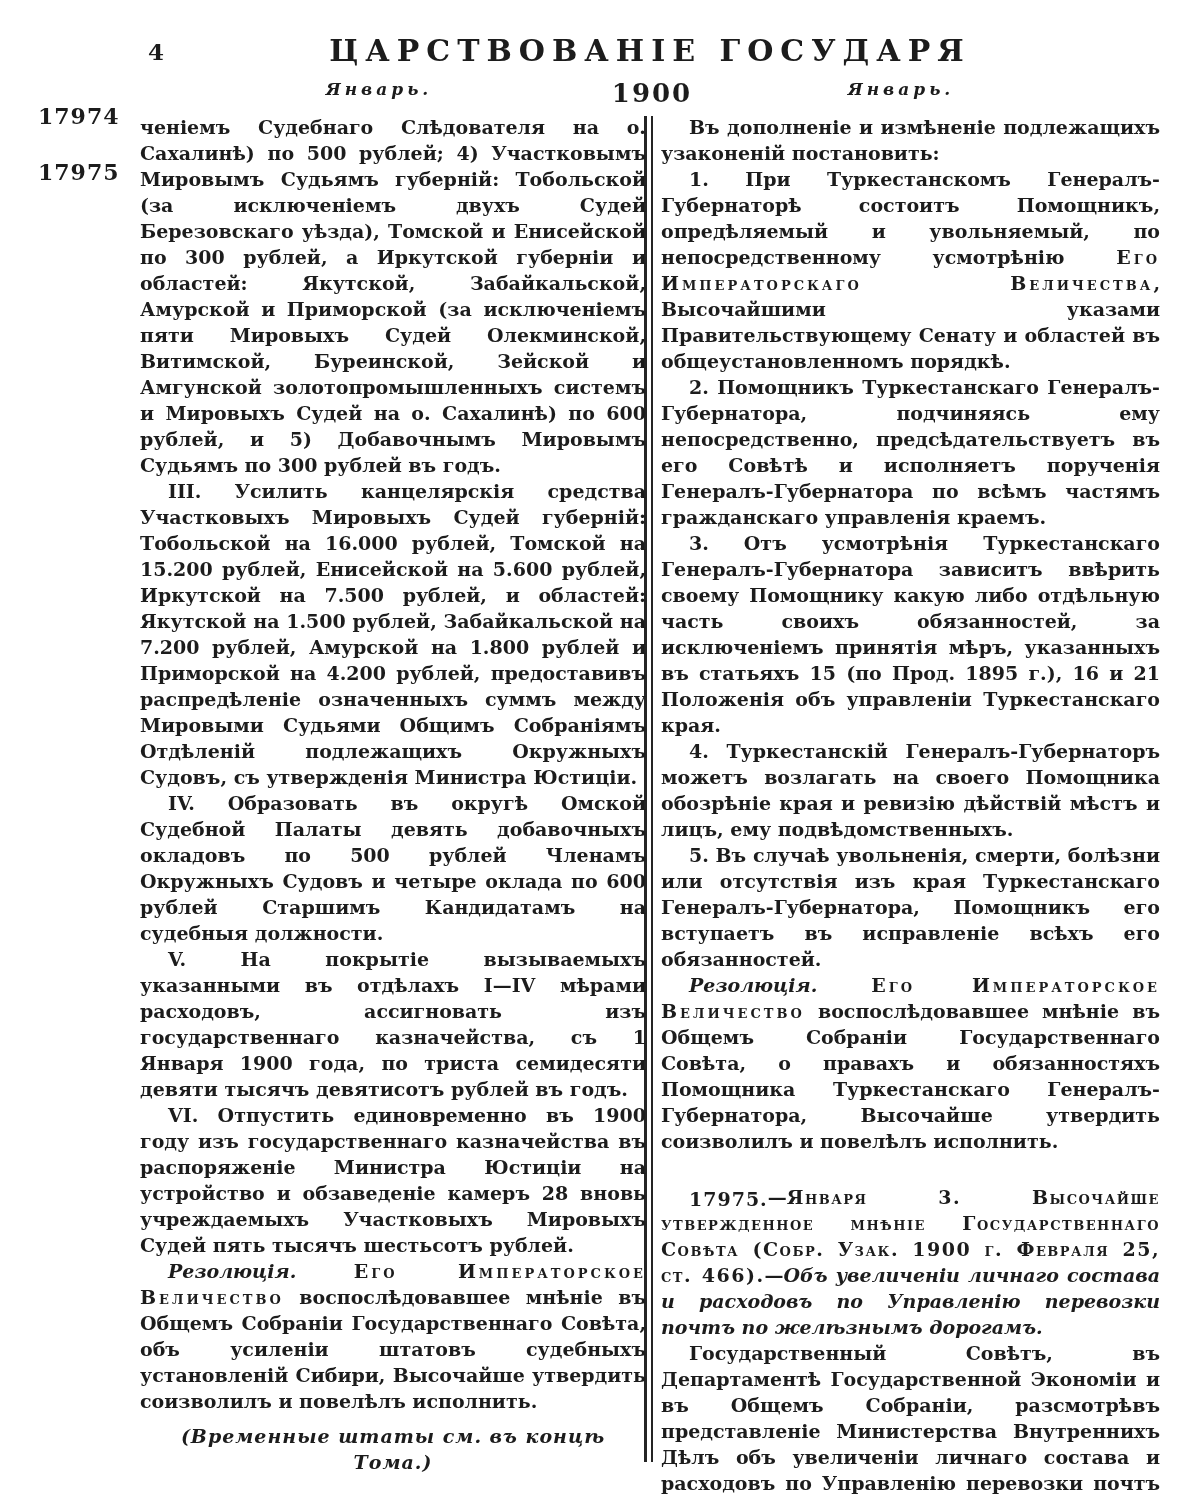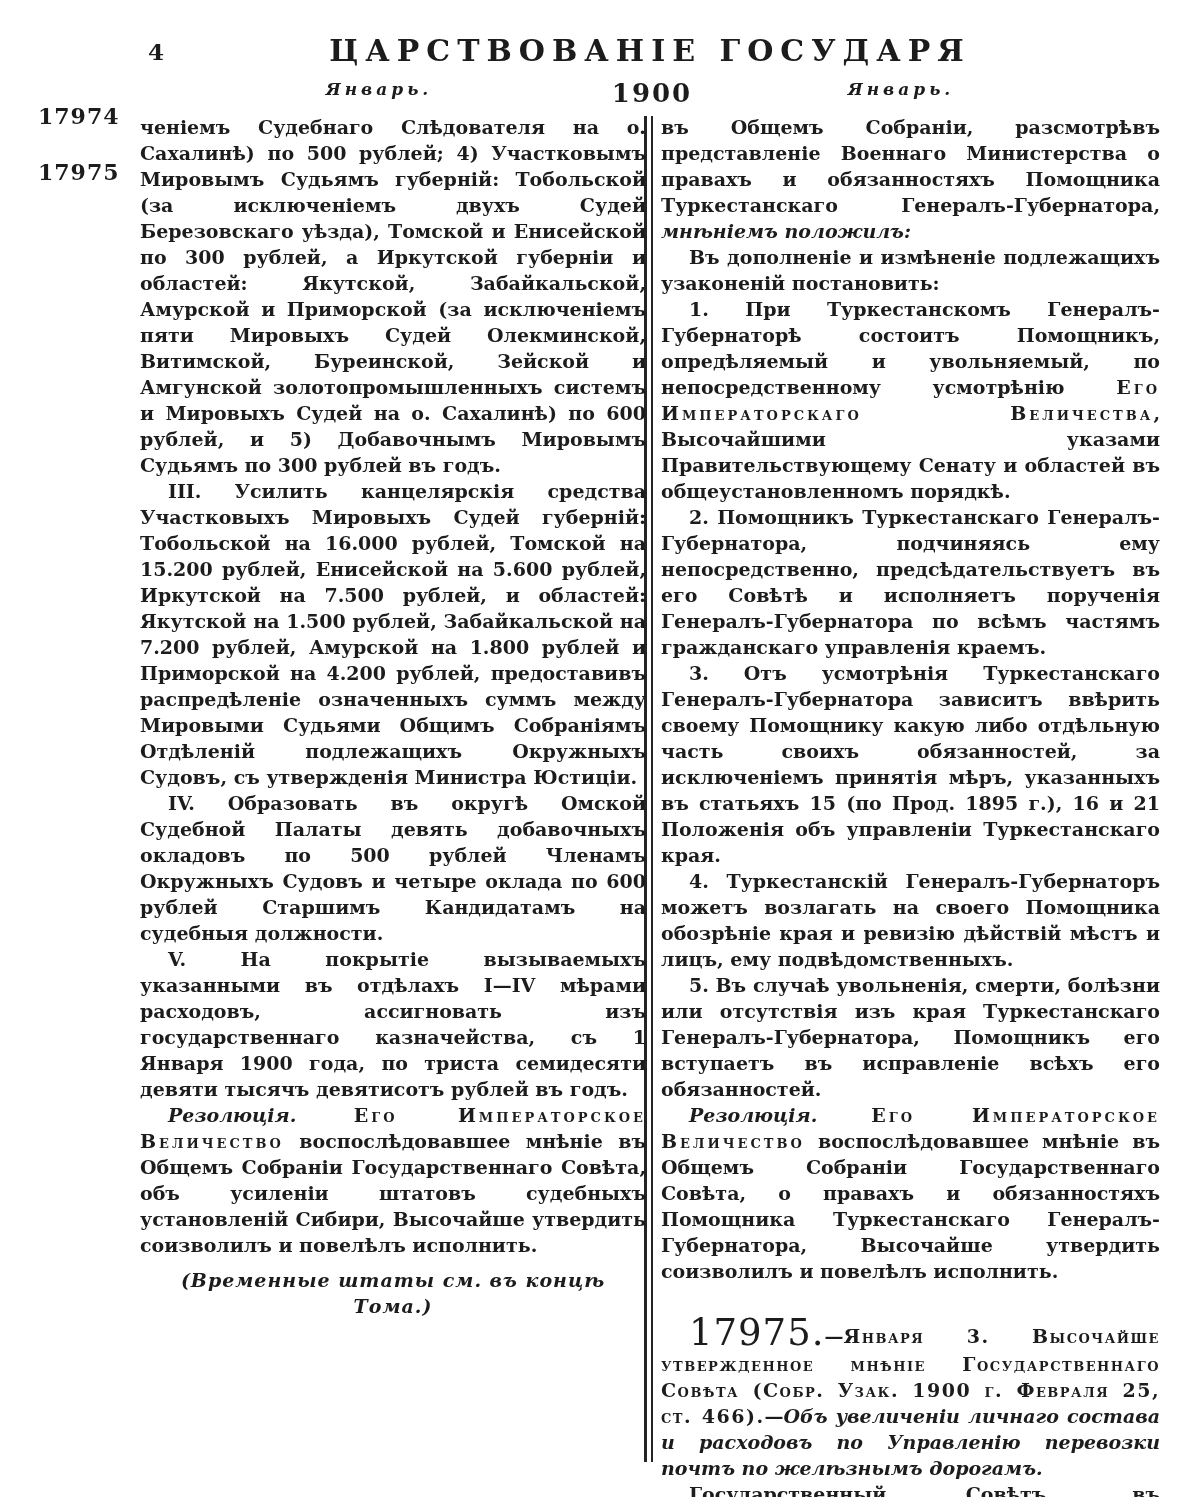--- a/index.html
+++ b/index.html
@@ -69,21 +69,21 @@
     text-align: center; text-indent: 0;
     font-style: italic;
     margin-top: 9px; margin-bottom: 2px;
     letter-spacing: 1px;
   }
   .seg-normal { }
   .seg-italic { font-style: italic; }
   .seg-caps   { font-variant: small-caps; letter-spacing: 3px; }
   .seg-sc     { font-variant: small-caps; letter-spacing: 1.5px; }
   .seg-number {
-    font-size: 37px; font-weight: normal; letter-spacing: 1px;
+    font-size: 19px; font-weight: bold; letter-spacing: 1px;
     line-height: 1; vertical-align: -2px;
   }
 </style>
 </head>
 <body>
 
 <div class="page">
 
   <div class="page-number">4</div>
   <div class="running-title">ЦАРСТВОВАНІЕ ГОСУДАРЯ</div>
@@ -95,25 +95,25 @@
   <div class="margin-num first">17974</div>
   <div class="margin-num second">17975</div>
 
   <div class="divider"></div>
 
   <div class="col left">
       <p class="blk"><span class="seg-normal">ченіемъ Судебнаго Слѣдователя на о. Сахалинѣ) по 500 рублей; 4) Участковымъ Мировымъ Судьямъ губерній: Тобольской (за исключеніемъ двухъ Судей Березовскаго уѣзда), Томской и Енисейской по 300 рублей, а Иркутской губерніи и областей: Якутской, Забайкальской, Амурской и Приморской (за исключеніемъ пяти Мировыхъ Судей Олекминской, Витимской, Буреинской, Зейской и Амгунской золотопромышленныхъ системъ и Мировыхъ Судей на о. Сахалинѣ) по 600 рублей, и 5) Добавочнымъ Мировымъ Судьямъ по 300 рублей въ годъ.</span></p>
       <p class="blk indent"><span class="seg-normal">III. Усилить канцелярскія средства Участковыхъ Мировыхъ Судей губерній: Тобольской на 16.000 рублей, Томской на 15.200 рублей, Енисейской на 5.600 рублей, Иркутской на 7.500 рублей, и областей: Якутской на 1.500 рублей, Забайкальской на 7.200 рублей, Амурской на 1.800 рублей и Приморской на 4.200 рублей, предоставивъ распредѣленіе означенныхъ суммъ между Мировыми Судьями Общимъ Собраніямъ Отдѣленій подлежащихъ Окружныхъ Судовъ, съ утвержденія Министра Юстиціи.</span></p>
       <p class="blk indent"><span class="seg-normal">IV. Образовать въ округѣ Омской Судебной Палаты девять добавочныхъ окладовъ по 500 рублей Членамъ Окружныхъ Судовъ и четыре оклада по 600 рублей Старшимъ Кандидатамъ на судебныя должности.</span></p>
       <p class="blk indent"><span class="seg-normal">V. На покрытіе вызываемыхъ указанными въ отдѣлахъ I—IV мѣрами расходовъ, ассигновать изъ государственнаго казначейства, съ 1 Января 1900 года, по триста семидесяти девяти тысячъ девятисотъ рублей въ годъ.</span></p>
+      <p class="blk indent"><span class="seg-normal">VI. Отпустить единовременно въ 1900 году изъ государственнаго казначейства въ распоряженіе Министра Юстиціи на устройство и обзаведеніе камеръ 28 вновь учреждаемыхъ Участковыхъ Мировыхъ Судей пять тысячъ шестьсотъ рублей.</span></p>
       <p class="blk indent"><span class="seg-italic">Резолюція. </span><span class="seg-caps">Его Императорское Величество</span><span class="seg-normal"> воспослѣдовавшее мнѣніе въ Общемъ Собраніи Государственнаго Совѣта, объ усиленіи штатовъ судебныхъ установленій Сибири, Высочайше утвердить соизволилъ и повелѣлъ исполнить.</span></p>
       <p class="blk center"><span class="seg-italic">(Временные штаты см. въ концѣ Тома.)</span></p>
     </div>
   <div class="col right">
-      <p class="blk"><span class="seg-normal">въ Общемъ Собраніи, разсмотрѣвъ представленіе Военнаго Министерства о правахъ и обязанностяхъ Помощника Туркестанскаго Генералъ-Губернатора, </span><span class="seg-italic">мнѣніемъ положилъ:</span></p>
       <p class="blk indent"><span class="seg-normal">Въ дополненіе и измѣненіе подлежащихъ узаконеній постановить:</span></p>
       <p class="blk indent"><span class="seg-normal">1. При Туркестанскомъ Генералъ-Губернаторѣ состоитъ Помощникъ, опредѣляемый и увольняемый, по непосредственному усмотрѣнію </span><span class="seg-caps">Его Императорскаго Величества</span><span class="seg-normal">, Высочайшими указами Правительствующему Сенату и областей въ общеустановленномъ порядкѣ.</span></p>
       <p class="blk indent"><span class="seg-normal">2. Помощникъ Туркестанскаго Генералъ-Губернатора, подчиняясь ему непосредственно, предсѣдательствуетъ въ его Совѣтѣ и исполняетъ порученія Генералъ-Губернатора по всѣмъ частямъ гражданскаго управленія краемъ.</span></p>
       <p class="blk indent"><span class="seg-normal">3. Отъ усмотрѣнія Туркестанскаго Генералъ-Губернатора зависитъ ввѣрить своему Помощнику какую либо отдѣльную часть своихъ обязанностей, за исключеніемъ принятія мѣръ, указанныхъ въ статьяхъ 15 (по Прод. 1895 г.), 16 и 21 Положенія объ управленіи Туркестанскаго края.</span></p>
       <p class="blk indent"><span class="seg-normal">4. Туркестанскій Генералъ-Губернаторъ можетъ возлагать на своего Помощника обозрѣніе края и ревизію дѣйствій мѣстъ и лицъ, ему подвѣдомственныхъ.</span></p>
       <p class="blk indent"><span class="seg-normal">5. Въ случаѣ увольненія, смерти, болѣзни или отсутствія изъ края Туркестанскаго Генералъ-Губернатора, Помощникъ его вступаетъ въ исправленіе всѣхъ его обязанностей.</span></p>
       <p class="blk indent"><span class="seg-italic">Резолюція. </span><span class="seg-caps">Его Императорское Величество</span><span class="seg-normal"> воспослѣдовавшее мнѣніе въ Общемъ Собраніи Государственнаго Совѣта, о правахъ и обязанностяхъ Помощника Туркестанскаго Генералъ-Губернатора, Высочайше утвердить соизволилъ и повелѣлъ исполнить.</span></p>
       <p class="blk indent gap"><span class="seg-number">17975.</span><span class="seg-normal">—</span><span class="seg-sc">Января 3. Высочайше утвержденное мнѣніе Государственнаго Совѣта (Собр. Узак. 1900 г. Февраля 25, ст. 466).</span><span class="seg-normal">—</span><span class="seg-italic">Объ увеличеніи личнаго состава и расходовъ по Управленію перевозки почтъ по желѣзнымъ дорогамъ.</span></p>
       <p class="blk indent"><span class="seg-normal">Государственный Совѣтъ, въ Департаментѣ Государственной Экономіи и въ Общемъ Собраніи, разсмотрѣвъ представленіе Министерства Внутреннихъ Дѣлъ объ увеличеніи личнаго состава и расходовъ по Управленію перевозки почтъ по желѣзнымъ дорогамъ, </span></p>
     </div>

